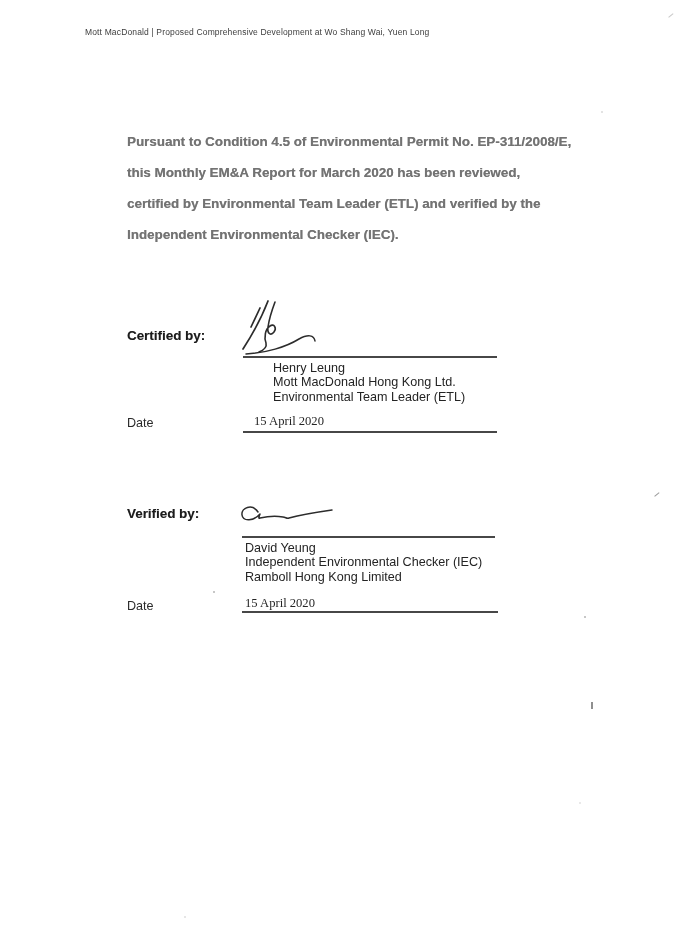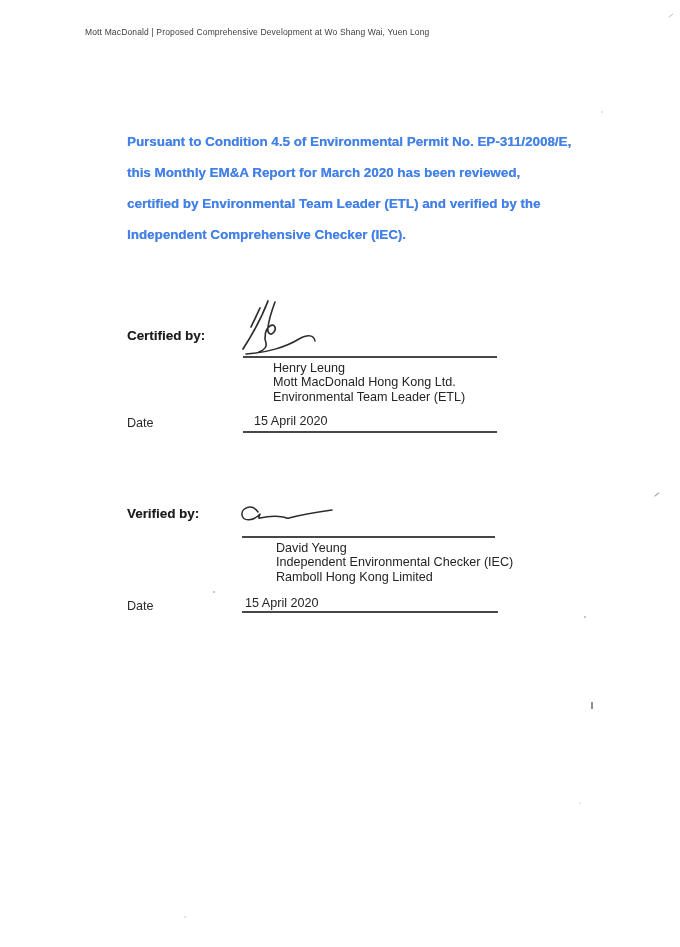--- a/index.html
+++ b/index.html
@@ -28,21 +28,21 @@
   }
   
   .statement {
     position: absolute;
     left: 127px;
     top: 126px;
     width: 470px;
     font-size: 13.4px;
     font-weight: bold;
     line-height: 31px;
-    color: #3b82f6;
+    color: #737373;
     text-shadow: 0.2px 0.2px 0.35px rgba(25,25,25,0.45);
     white-space: nowrap;
   }
   .sig-label {
     position: absolute;
     left: 127px;
     font-size: 13.4px;
     font-weight: bold;
     color: #1c1c1c;
     text-shadow: 0.2px 0.2px 0.35px rgba(25,25,25,0.45);
@@ -58,20 +58,21 @@
     color: #2a2a2a;
     text-align: right;
   }
   .cert-date-label { top: 416px; }
   .ver-date-label  { top: 599px; }
 
   .date-value {
     position: absolute;
     font-size: 12.6px;
     color: #252525;
+    font-family: Liberation Serif, serif;
   }
   .cert-date-value { left: 254px; top: 414px; }
   .ver-date-value  { left: 245px; top: 596px; }
 
   .rule {
     position: absolute;
     height: 1.7px;
     background: #474747;
   }
   .cert-sig-rule  { left: 243px; top: 356px; width: 254px; }
@@ -80,21 +81,21 @@
   .ver-date-rule  { left: 242px; top: 611px; width: 256px; }
 
   .name-block {
     position: absolute;
     font-size: 12.6px;
     line-height: 14.4px;
     color: #242424;
     white-space: nowrap;
   }
   .cert-block { left: 246px; top: 361px; margin-left: 27px; }
-  .ver-block  { left: 245px; top: 541px; margin-left: 31px; }
+  .ver-block  { left: 245px; top: 541px; }
 
   .sig-svg { position: absolute; }
   .cert-sig { left: 238px; top: 296px; }
   .ver-sig  { left: 238px; top: 501px; }
   .sig-svg path {
     fill: none;
     stroke: #2c2c2c;
     stroke-linecap: round;
     stroke-linejoin: round;
   }
@@ -117,21 +118,21 @@
 <body>
 
 <div class="page">
 
   <div class="doc-header">Mott MacDonald | Proposed Comprehensive Development at Wo Shang Wai, Yuen Long</div>
 
   <div class="statement">
     <div>Pursuant to Condition 4.5 of Environmental Permit No. EP-311/2008/E,</div>
     <div>this Monthly EM&amp;A Report for March 2020 has been reviewed,</div>
     <div>certified by Environmental Team Leader (ETL) and verified by the</div>
-    <div>Independent Comprehensive Checker (IEC).</div>
+    <div>Independent Environmental Checker (IEC).</div>
   </div>
 
   <div class="sig-label lbl-certified">Certified by:</div>
 
   <svg class="sig-svg cert-sig" width="86" height="62" viewBox="0 0 86 62">
     <path d="M22,12 L13,31" stroke-width="1.7"></path>
     <path d="M30,5 C25,18 14,39 5,53" stroke-width="1.7"></path>
     <path d="M37,6 C34,14 31,24 30,31 C29,38 33,40 36,36 C39,32 36,27 32,30 C27,33 26,42 28,47 C29,51 26,54 21,56" stroke-width="1.6"></path>
     <path d="M8,58 C28,57 48,51 61,43 C70,38 76,39 77,45" stroke-width="1.5"></path>
   </svg>

